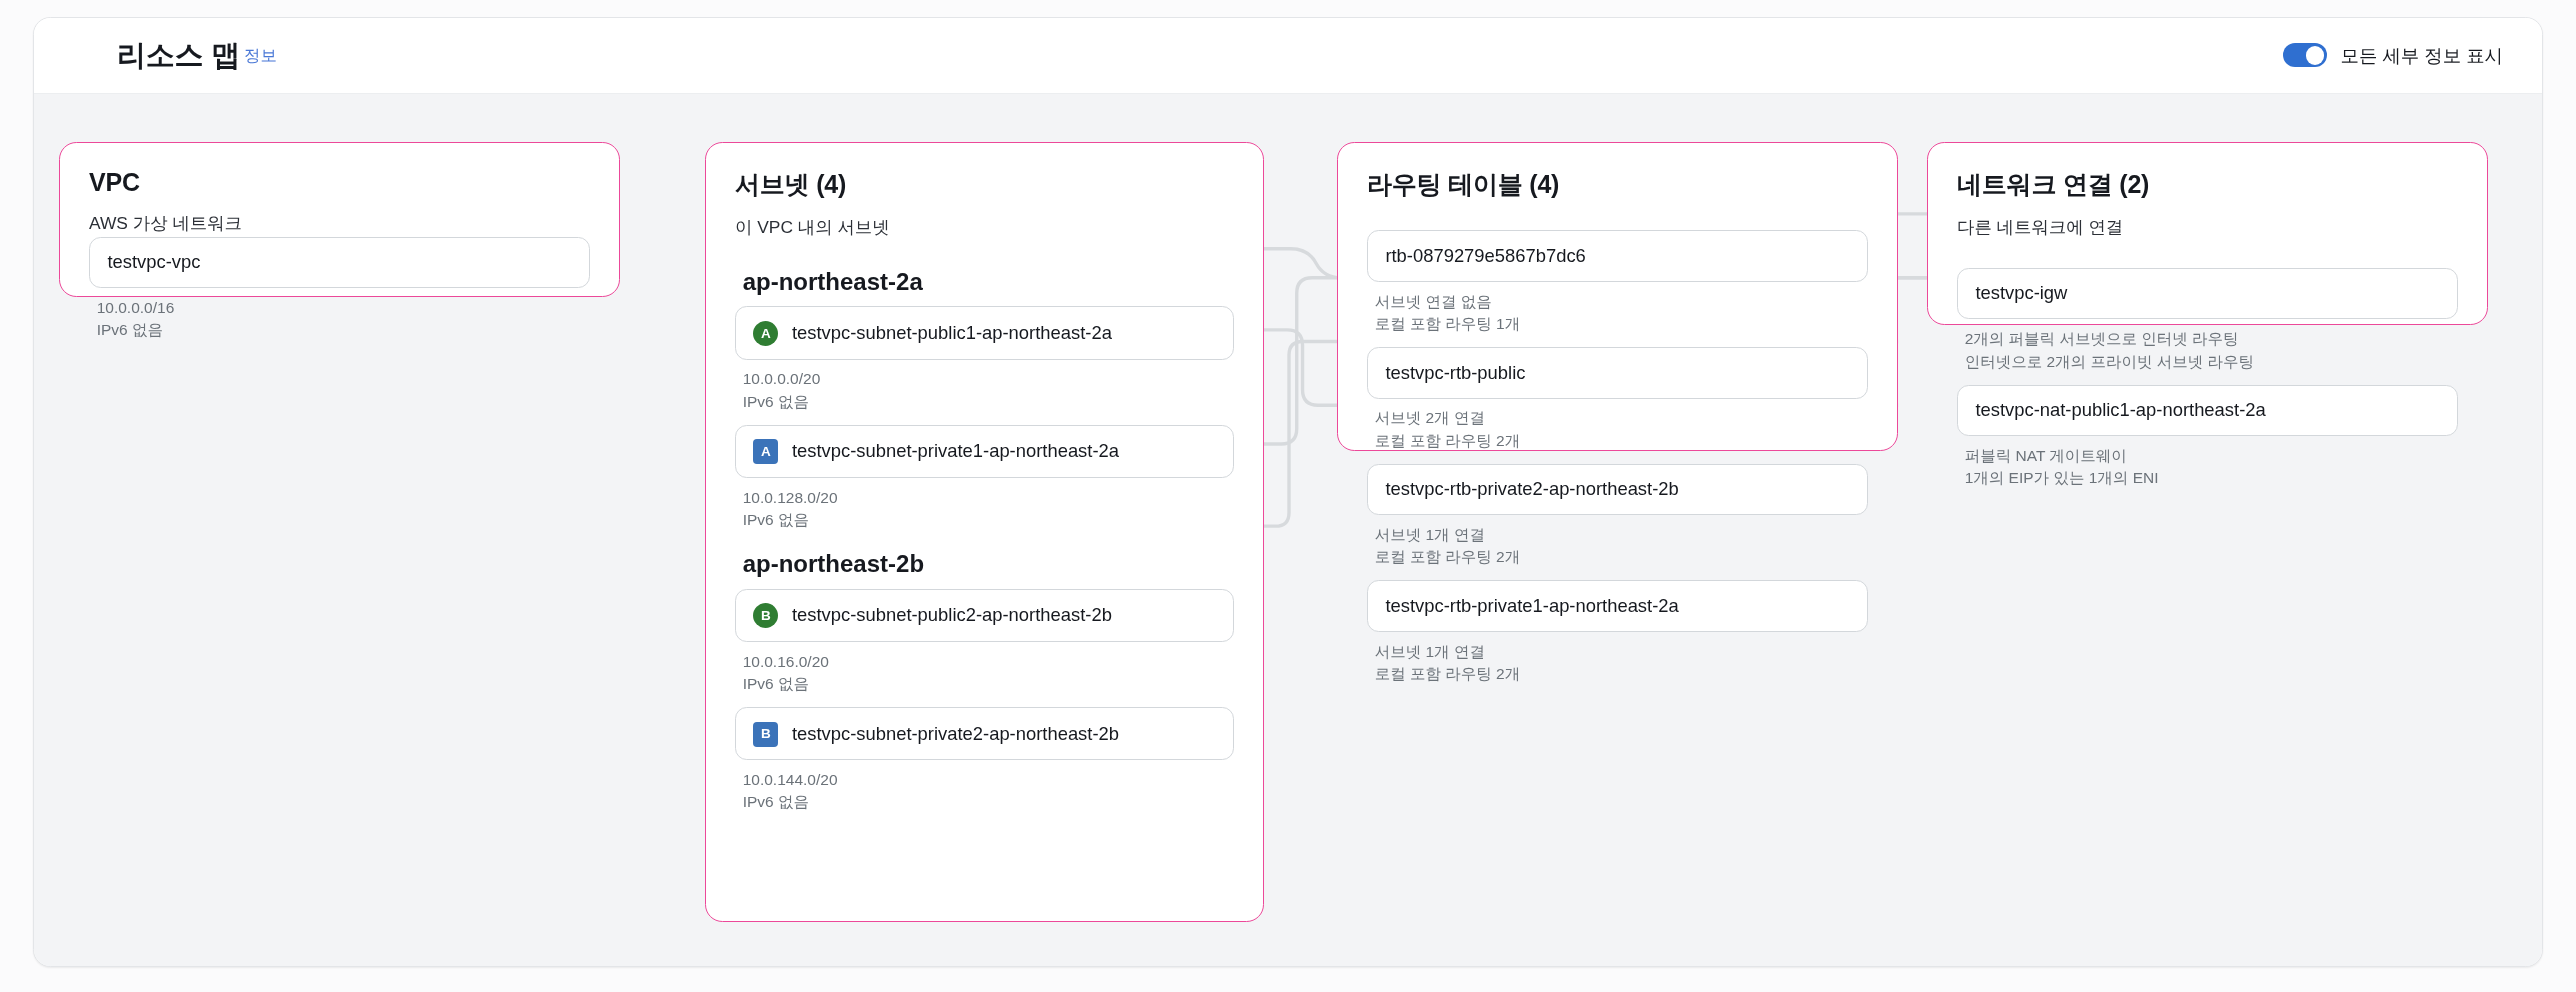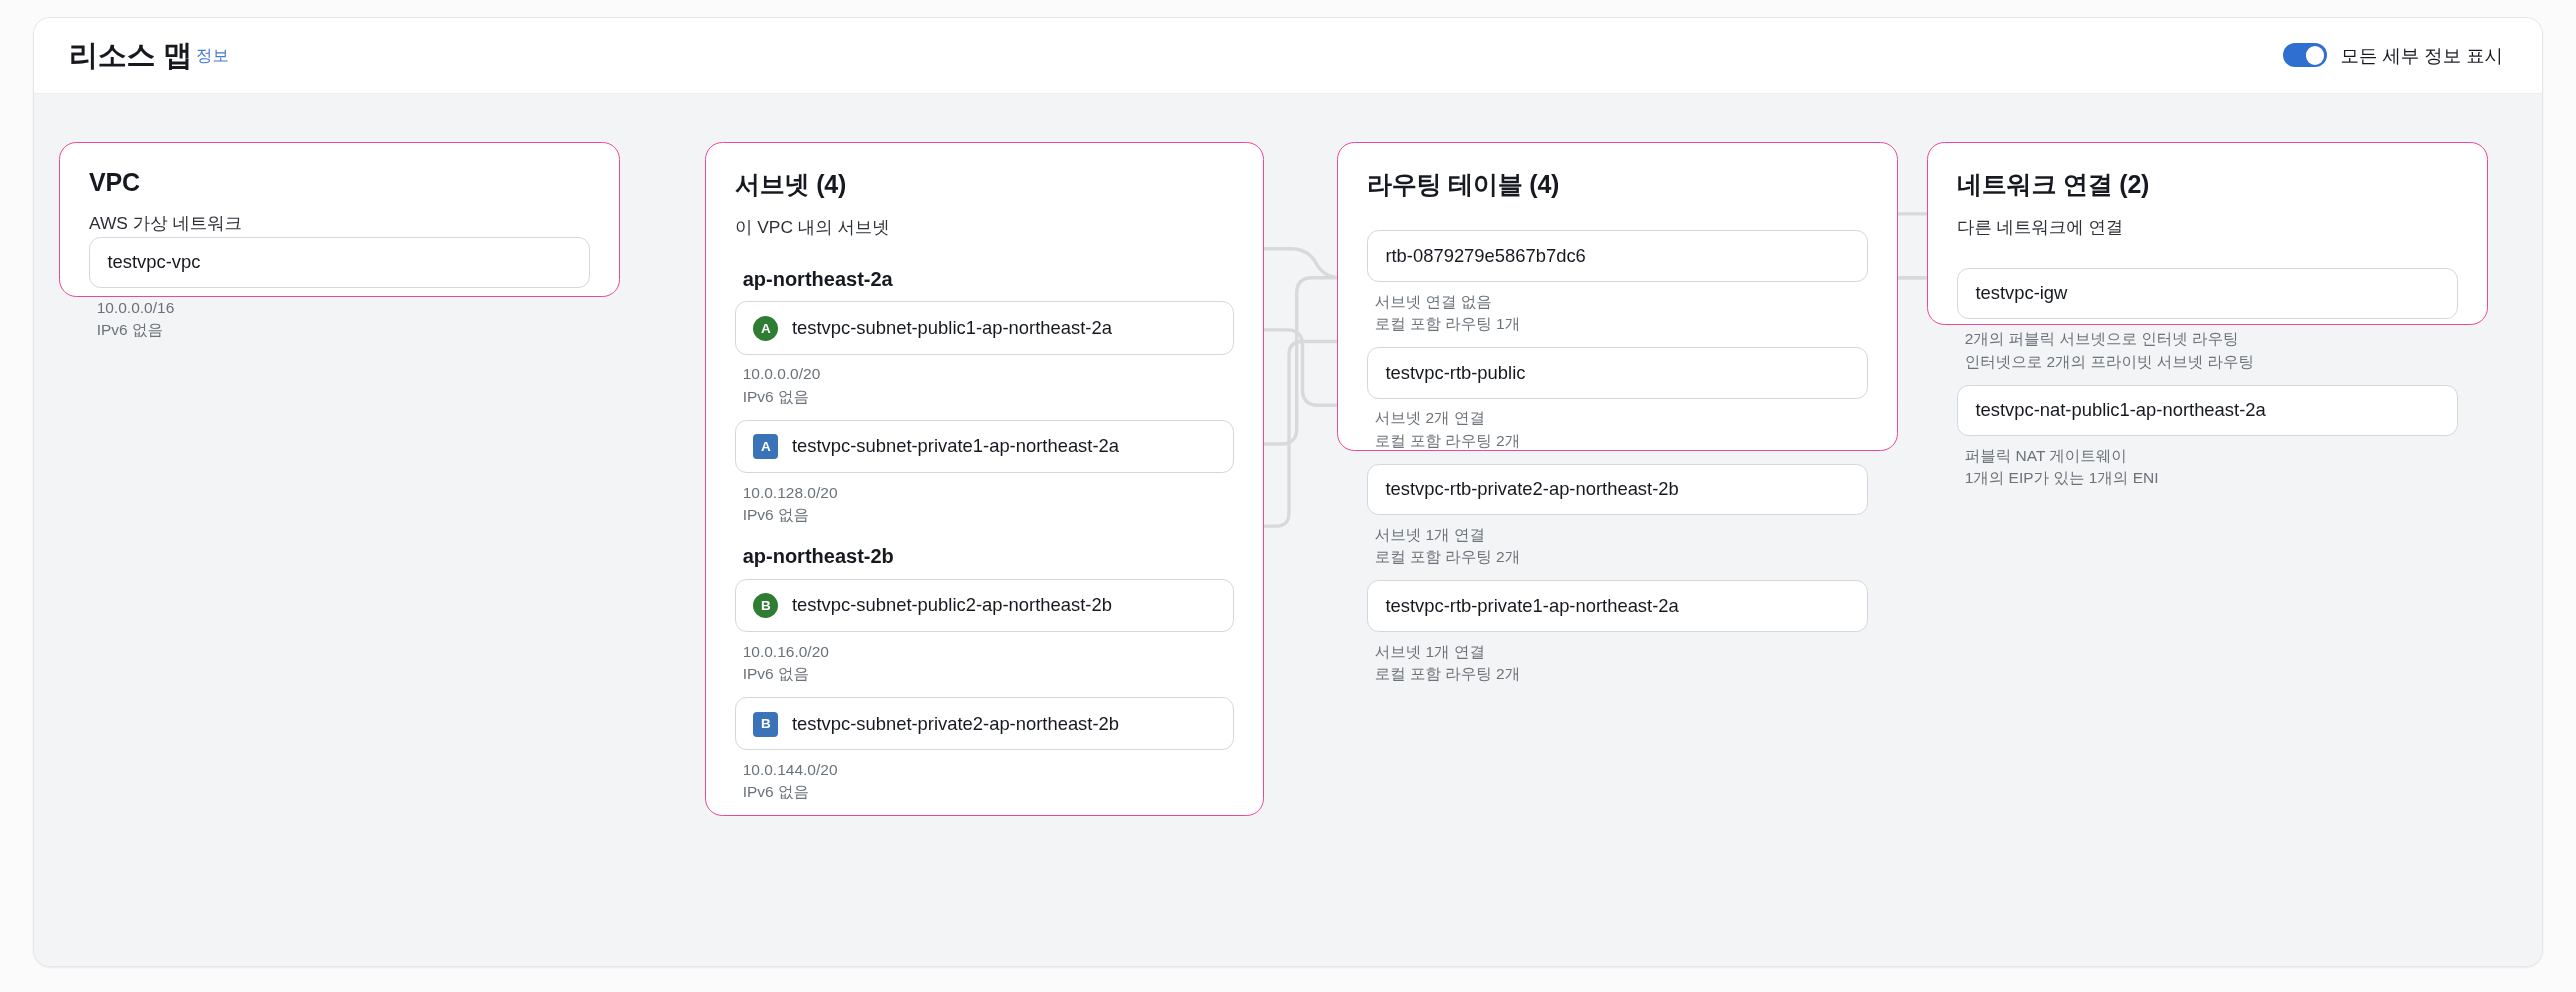--- a/index.html
+++ b/index.html
@@ -34,20 +34,21 @@
     background: #ffffff;
     display: flex;
     align-items: center;
     padding: 0 39px 0 35px;
   }
   #page-title {
     font-size: 29px;
     font-weight: 700;
     color: #16191f;
     letter-spacing: -0.2px;
+    margin-left: 48px;
   }
   #info-link {
     font-size: 16.4px;
     color: #4a78d6;
     margin-left: 4px;
     cursor: pointer;
     text-decoration: none;
     font-weight: 400;
   }
 
@@ -138,21 +139,21 @@
 
   .meta {
     font-size: 15.5px;
     color: #6b7279;
     line-height: 1.45;
     margin: 8.7px 0 11.6px 7.7px;
   }
   .meta div { white-space: nowrap; }
 
   .az-heading {
-    font-size: 20px;
+    font-size: 24px;
     font-weight: 700;
     color: #16191f;
     margin: 0 0 10.6px 7.7px;
   }
   .az-heading.second { margin-top: 18.4px; }
 
   
   .badge {
     flex: none;
     width: 25px;
@@ -163,21 +164,21 @@
     font-size: 13.5px;
     font-weight: 700;
     color: #ffffff;
     margin-top: 1px;
   }
   .badge.circle { border-radius: 50%; background: #2f7d32; }
   .badge.square { border-radius: 3.9px;  background: #3b73b9; }
 
   
   #panel-vpc       { left: 25px;   top: 48px;  width: 561px;  height: 155px; }
-  #panel-subnets   { left: 671px;  top: 48px;  width: 559px;  height: 674px; }
+  #panel-subnets   { left: 671px;  top: 48px;  width: 559px;  height: 780px; }
   #panel-routes    { left: 1303px; top: 48px;  width: 561px;  height: 309px; }
   #panel-networks  { left: 1893px; top: 48px;  width: 561px;  height: 183px; }
 
   .vpc-card-wrap { margin-top: 1.9px; }
 </style>
 </head>
 <body>
 
 <div id="resource-map-container">
 

